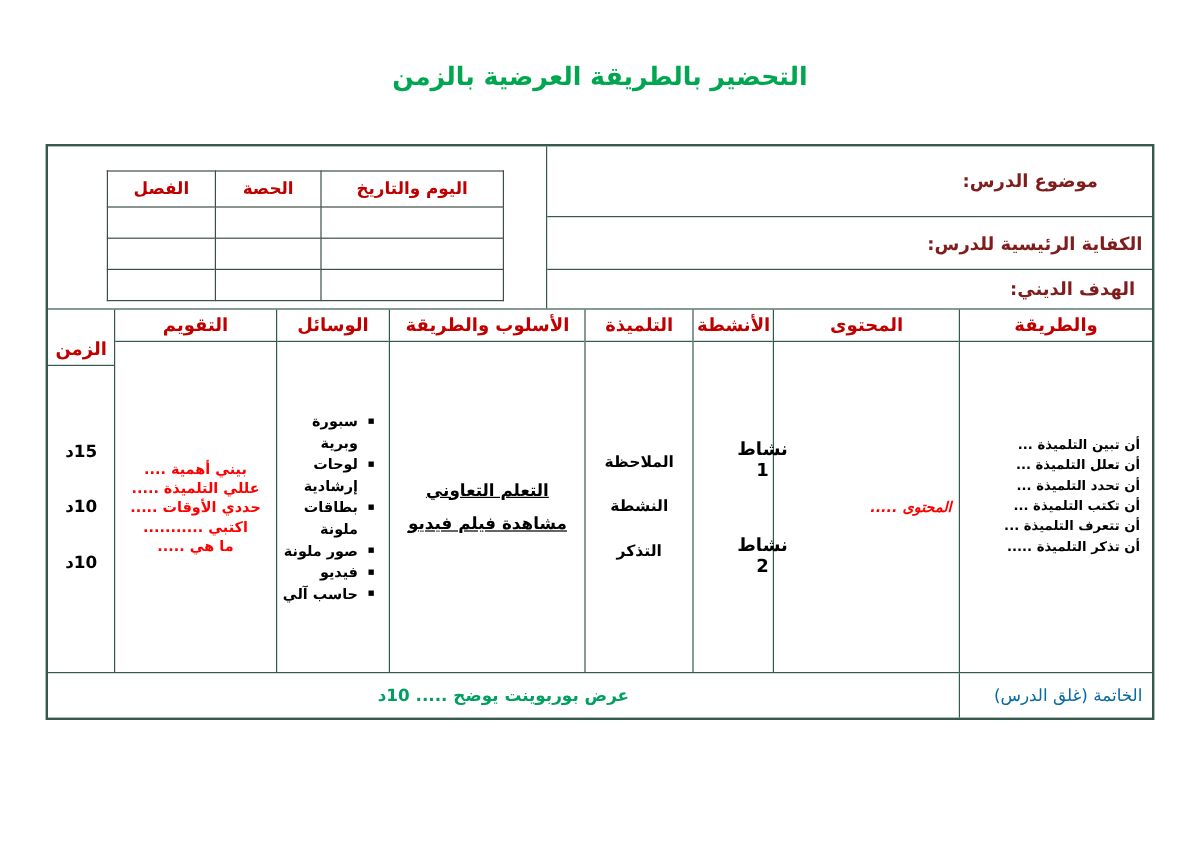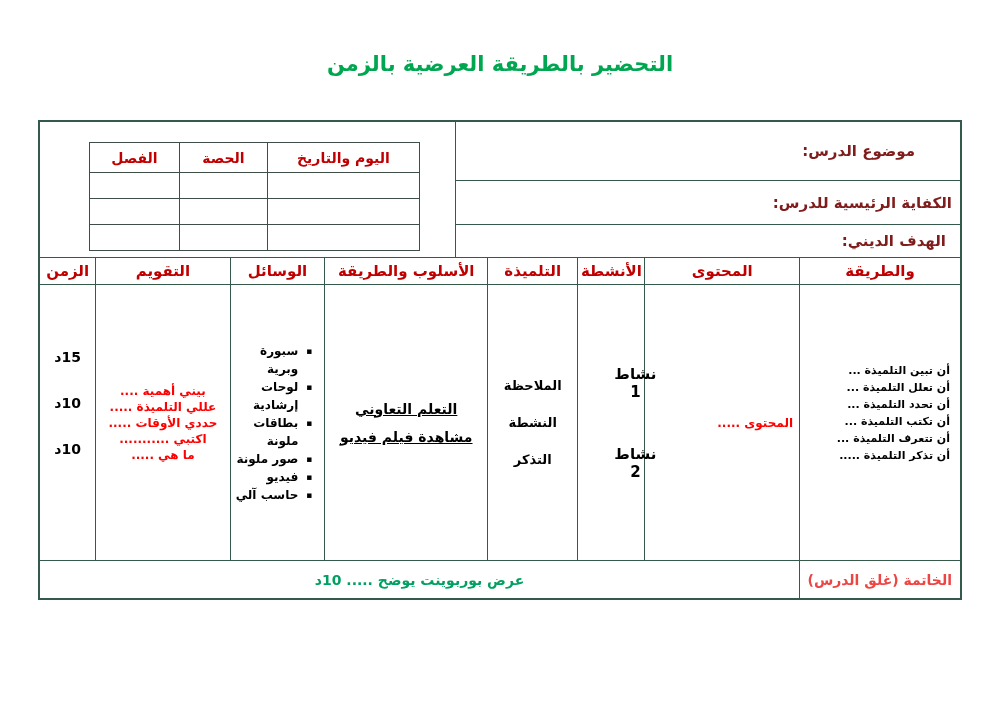--- a/index.html
+++ b/index.html
@@ -51,33 +51,33 @@
   
   .col-section { display:flex; height:302px; }
   .col { display:flex; flex-direction:column; border-left:1.5px solid #355A4C; }
   .c-objectives { width:17.5%; }
   .c-content { width:16.8%; }
   .c-activities { width:7.3%;text-align:center; }
   .c-skill { width:9.8%; }
   .c-method { width:17.7%; }
   .c-tools { width:10.3%; }
   .c-evaluation { width:14.6%; }
-  .c-time { flex:1; border-left:none; }
+  .c-time { flex:1; border-left:none;margin-top:20px; }
 
   .col-head {
     height:27px; border-bottom:1.5px solid #355A4C;
     display:flex; align-items:center; justify-content:center;
     color:#C00000; font-weight:bold; font-size:15px;
   }
   .col-body { flex:1; display:flex; flex-direction:column; }
 
   .c-objectives .col-body { justify-content:center; padding-bottom:20px; }
   .obj-line { text-align:right; padding-right:10px; font-size:11px; font-weight:bold; line-height:17px; color:#000; }
 
-  .c-content .col-body { justify-content:center; }
+  .c-content .col-body { justify-content:center;font-style:italic; }
   .content-text { color:#FF0000; font-weight:bold; font-size:12px; text-align:right; padding-right:6px; }
 
   .c-activities .col-body { justify-content:center; align-items:center; gap:44px; }
   .activity-item { font-weight:bold; font-size:15px; color:#000;margin-left:48px; }
 
   .c-skill .col-body { justify-content:center; align-items:center; gap:22px; }
   .skill-item { font-weight:bold; font-size:13px; color:#000; }
 
   .c-method .col-body { justify-content:center; align-items:center; gap:12px;text-decoration:underline; }
   .method-item { font-weight:bold; font-size:14px; color:#000; }
@@ -91,21 +91,21 @@
   .eval-line { color:#FF0000; font-weight:bold; font-size:12px; line-height:16px; text-align:center; }
 
   .c-time .col-body { align-items:center; padding-top:64px; gap:30px; }
   .time-value { font-weight:bold; font-size:14px; color:#000; }
 
   
   .bottom-row { display:flex; height:38px; border-top:1.5px solid #355A4C; }
   .closing-cell {
     width:17.5%; border-left:1.5px solid #355A4C;
     display:flex; align-items:center; padding-right:8px;
-    font-weight:bold; font-size:14px; color:#ef4444;
+    font-weight:normal; font-size:14px; color:#0369a1;
   }
   .note-cell {
     flex:1; display:flex; align-items:center; justify-content:center;
     color:#00A060; font-weight:bold; font-size:14px;
   }
 </style>
 </head>
 <body>
 
 <div class="sheet">

